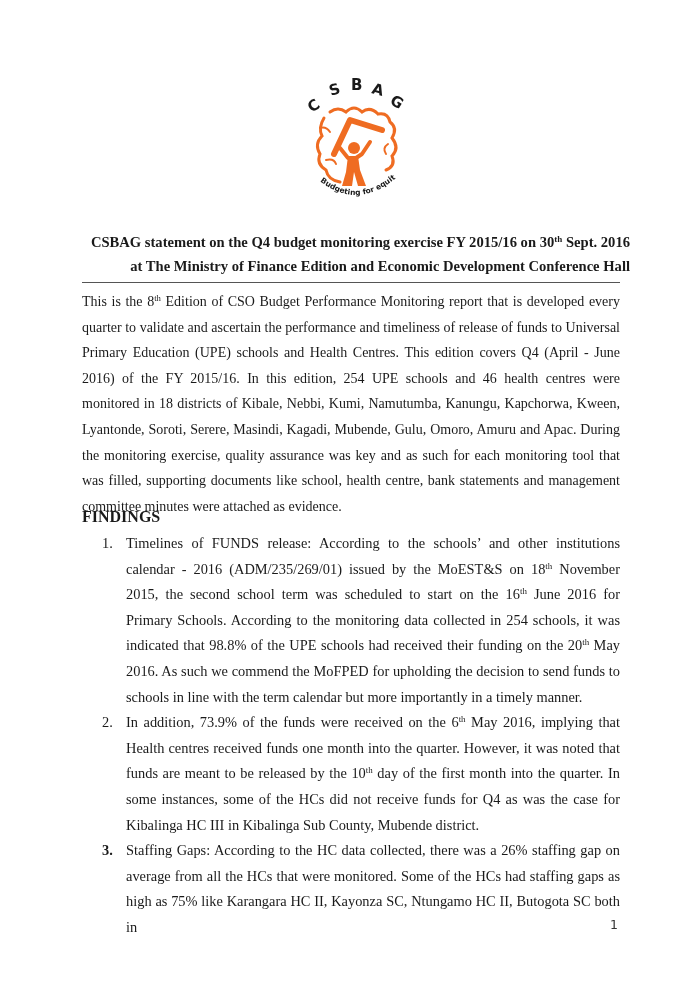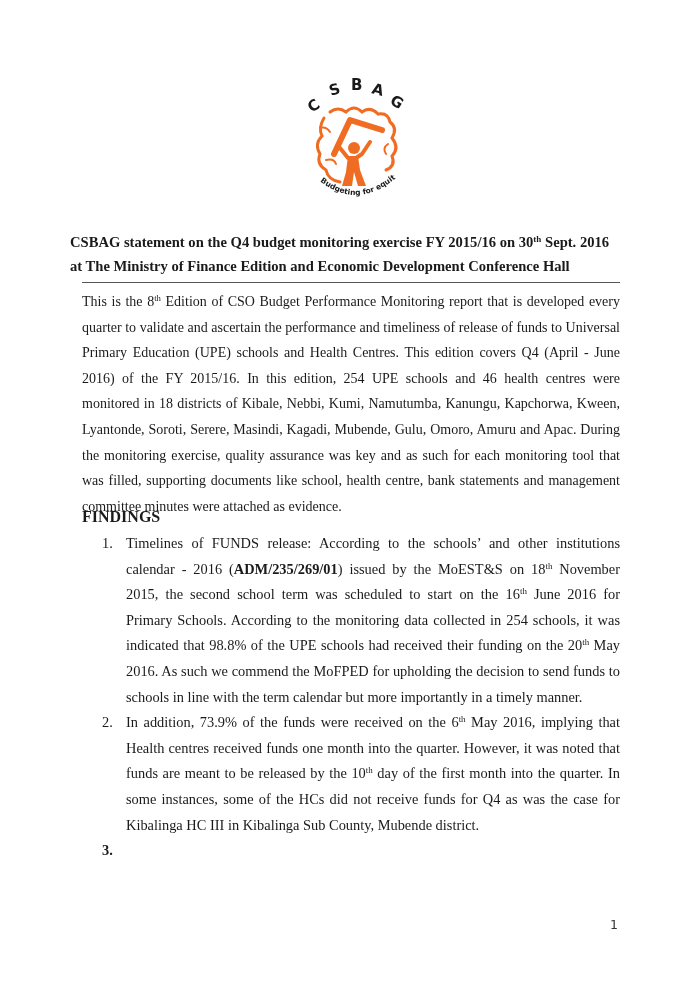--- a/index.html
+++ b/index.html
@@ -1,36 +1,36 @@
 <!DOCTYPE html>
 <html><head>
 <meta charset="utf-8">
 <style>
   html, body { margin: 0; padding: 0; background: #ffffff; }
   body { width: 700px; height: 990px; position: relative; overflow: hidden;
          font-family: "Liberation Serif", "DejaVu Serif", serif; color: #1a1a1a; }
   .logo { position: absolute; left: 296px; top: 68px; width: 120px; height: 140px; }
-  .title { position: absolute; left: 70px; width: 560px; text-align: left;
+  .title { position: absolute; left: 70px; width: 560px; text-align: right;
            font-weight: bold; font-size: 14.6px; line-height: 24px; }
   .title.t1 { top: 230px; }
   .title.t2 { top: 254px; }
   sup { font-size: 0.62em; line-height: 0; vertical-align: 0.55em; }
   .rule { position: absolute; left: 82px; top: 282px; width: 538px; height: 0;
           border-top: 1.2px solid #555; }
   .body-text { position: absolute; left: 82px; width: 538px; font-size: 14px;
                line-height: 25.6px; text-align: justify; }
   .para1 { top: 289px; }
   .heading { position: absolute; left: 82px; top: 508px; font-weight: bold; font-size: 16px; }
   .list { position: absolute; left: 82px; top: 531px; width: 538px; margin: 0; padding: 0; list-style: none; }
   .list li { position: relative; padding-left: 44px; font-size: 14.4px; line-height: 25.6px; text-align: justify; }
   .list li .num { position: absolute; left: 20px; top: 0; }
   .list li .num.bold { font-weight: bold; }
   .page-num { position: absolute; left: 610px; top: 917px; font-size: 12.5px;
               font-family: "DejaVu Sans", sans-serif; color: #333; }
-  b { font-weight: bold; }
+  b { font-weight: normal; }
 </style>
 </head>
 <body>
 
 <div class="logo">
   <svg width="120" height="140" viewBox="0 0 120 140">
 
     <text x="16" y="45" font-family="DejaVu Sans, sans-serif" font-size="15" font-weight="bold" fill="#1a1a1a" transform="rotate(-35 16 45)">C</text>
     <text x="35" y="28" font-family="DejaVu Sans, sans-serif" font-size="15" font-weight="bold" fill="#1a1a1a" transform="rotate(-18 35 28)">S</text>
     <text x="55" y="22" font-family="DejaVu Sans, sans-serif" font-size="15" font-weight="bold" fill="#1a1a1a">B</text>
@@ -68,16 +68,17 @@
   <li>
     <span class="num">1.</span>
     <span>Timelines of FUNDS release: According to the schools’ and other institutions calendar - 2016 (</span><b>ADM/235/269/01</b><span>) issued by the MoEST&amp;S on 18</span><sup>th</sup><span> November 2015, the second school term was scheduled to start on the 16</span><sup>th</sup><span> June 2016 for Primary Schools. According to the monitoring data collected in 254 schools, it was indicated that 98.8% of the UPE schools had received their funding on the 20</span><sup>th</sup><span> May 2016. As such we commend the MoFPED for upholding the decision to send funds to schools in line with the term calendar but more importantly in a timely manner.</span>
   </li>
   <li>
     <span class="num">2.</span>
     <span>In addition, 73.9% of the funds were received on the 6</span><sup>th</sup><span> May 2016, implying that Health centres received funds one month into the quarter. However, it was noted that funds are meant to be released by the 10</span><sup>th</sup><span> day of the first month into the quarter. In some instances, some of the HCs did not receive funds for Q4 as was the case for Kibalinga HC III in Kibalinga Sub County, Mubende district.</span>
   </li>
   <li>
     <span class="num bold">3.</span>
+    <span>Staffing Gaps: According to the HC data collected, there was a 26% staffing gap on average from all the HCs that were monitored. Some of the HCs had staffing gaps as high as 75% like Karangara HC II, Kayonza SC, Ntungamo HC II, Butogota SC both in</span>
   </li>
 </ol>
 
 <div class="page-num">1</div>
 
 </body></html>

